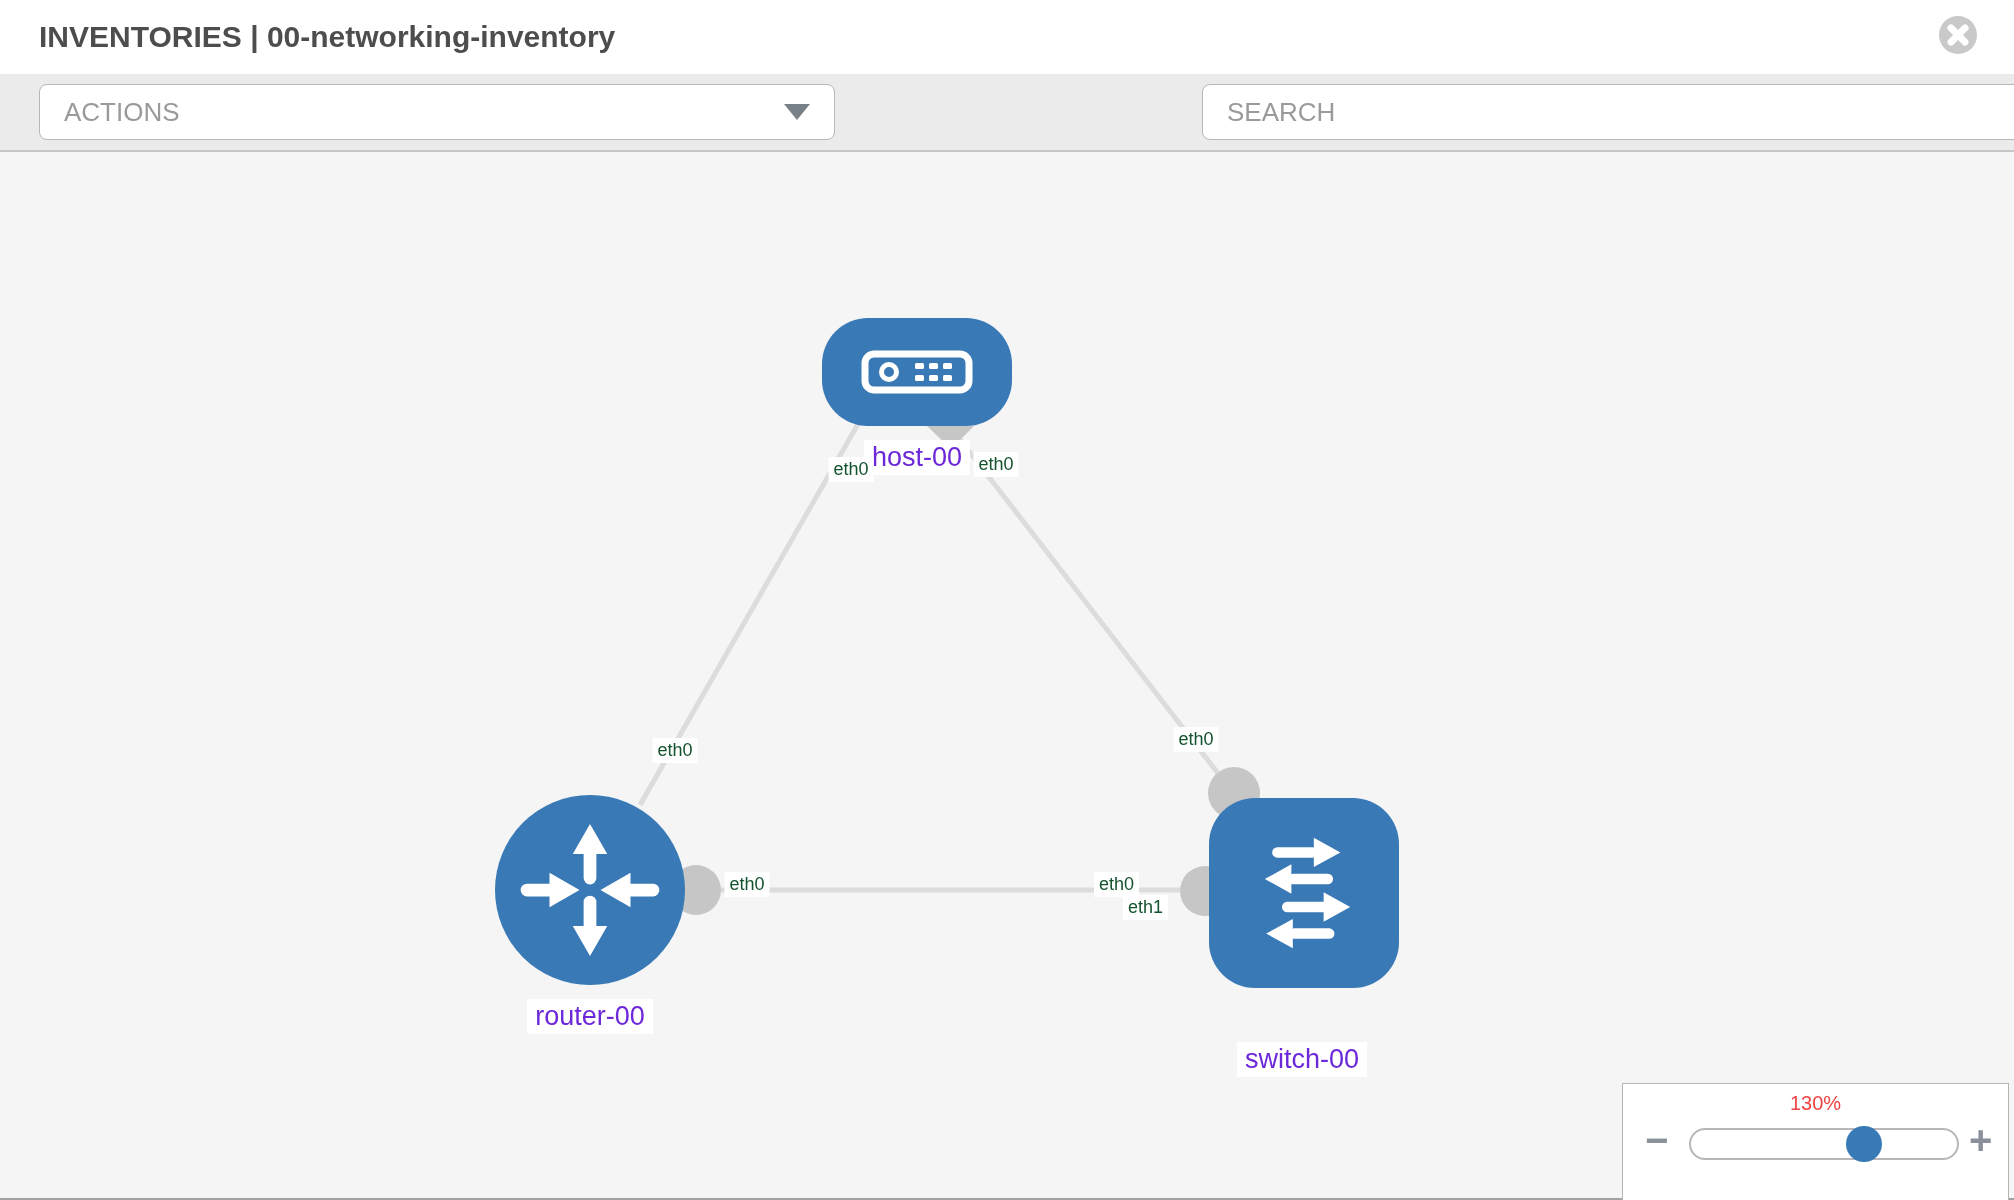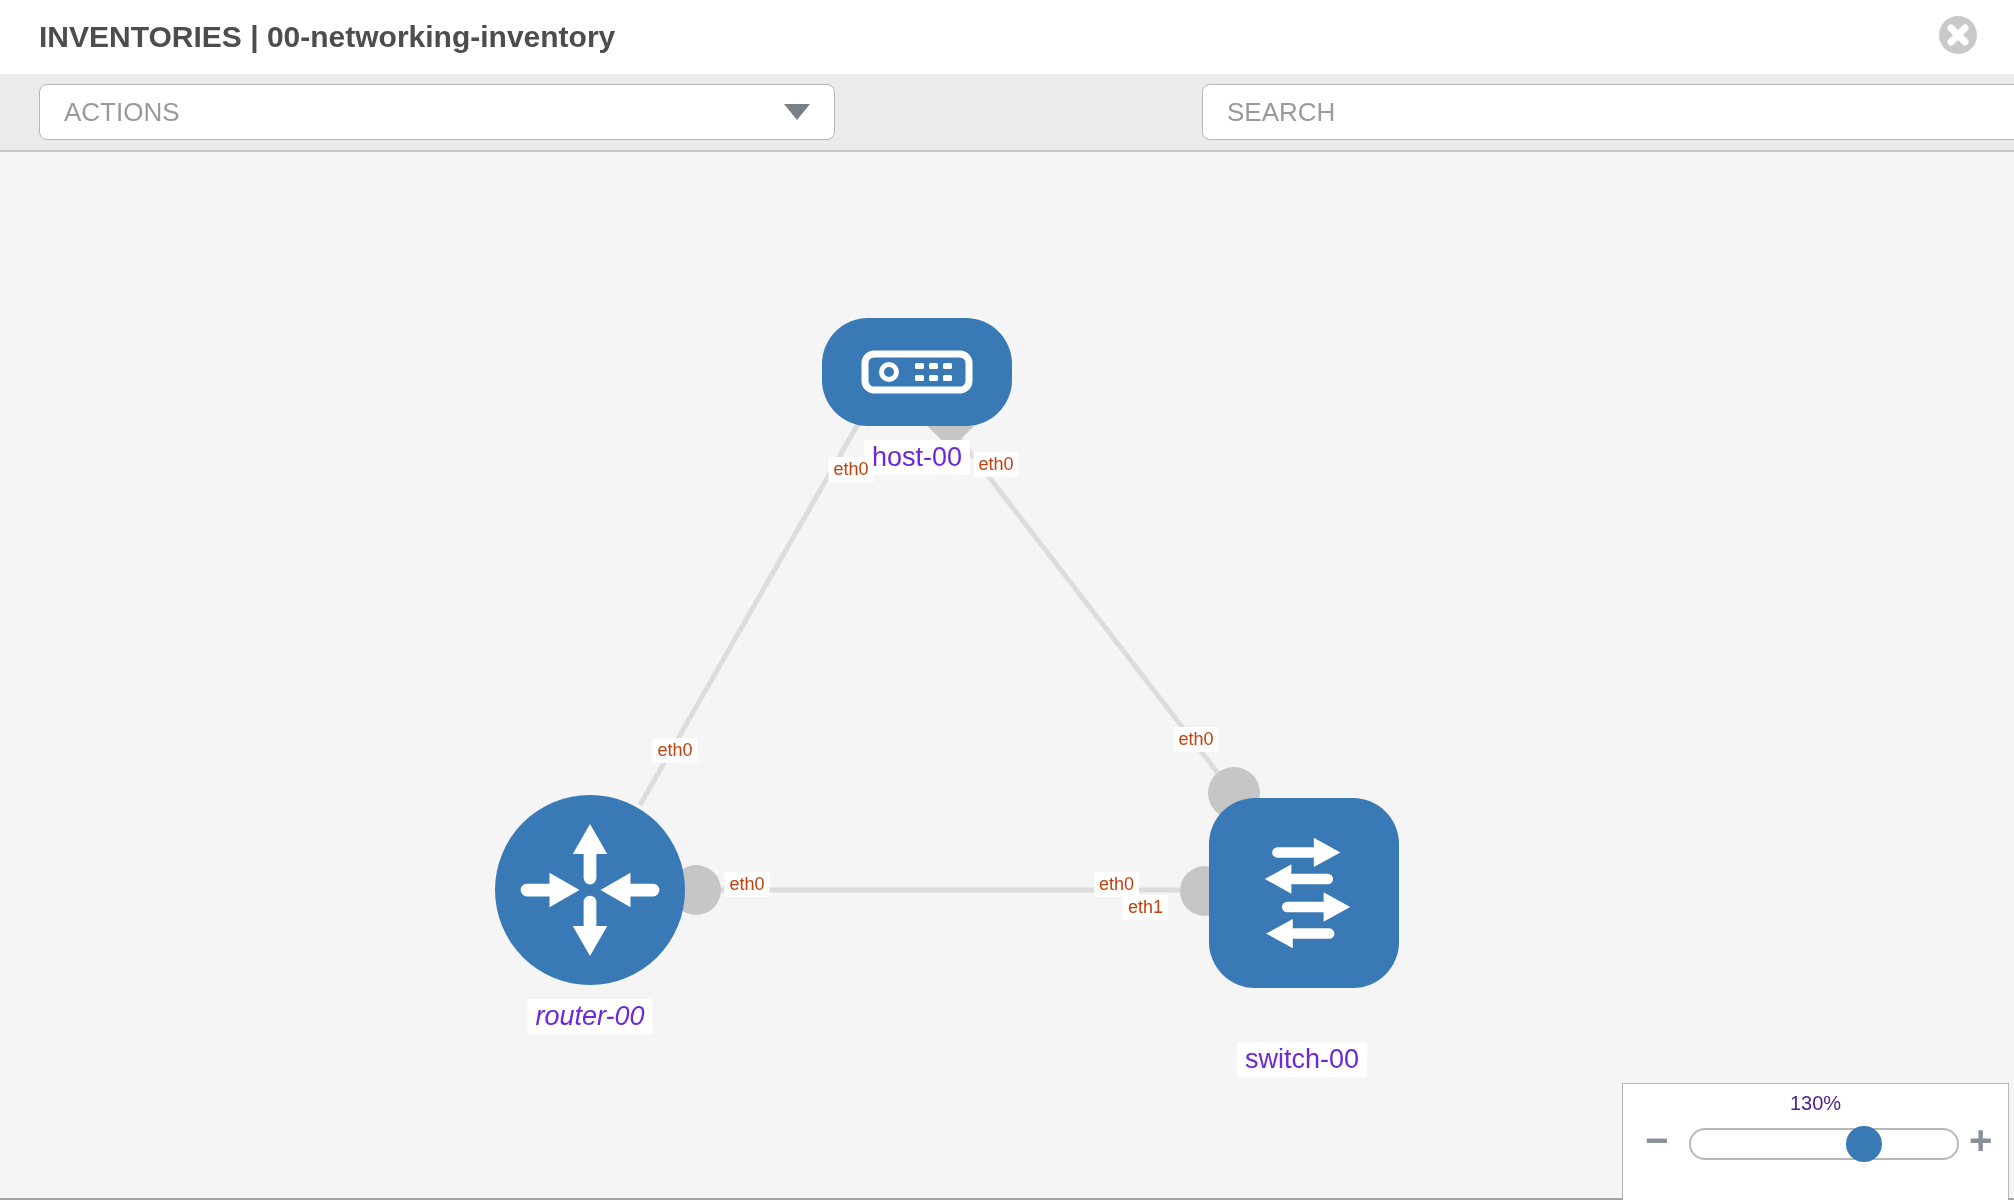--- a/index.html
+++ b/index.html
@@ -36,31 +36,31 @@
                background:#f5f5f5; border-bottom:2px solid #a2a2a2; }
   .edges { position:absolute; left:0; top:0; width:2014px; height:1200px;
            pointer-events:none; z-index:1; }
 
   .node { position:absolute; z-index:2; background:#3879b6; display:flex;
           align-items:center; justify-content:center; cursor:pointer; }
   .node-host   { left:822px; top:318px; width:190px; height:108px; border-radius:46px; }
   .node-router { left:495px; top:795px; width:190px; height:190px; border-radius:50%; }
   .node-switch { left:1209px; top:798px; width:190px; height:190px; border-radius:46px; }
 
-  .chip { position:absolute; z-index:3; background:#fff; color:#c2410c;
+  .chip { position:absolute; z-index:3; background:#fff; color:#14532d;
           font-size:18px; padding:2px 5px; white-space:nowrap; }
   .node-label { position:absolute; z-index:3; background:#fff; color:#6d28d9;
                 font-size:27px; padding:2px 8px; white-space:nowrap;
                 transform:translateX(-50%); }
   .ctr { transform:translateX(-50%); }
 
   
   .zoom-panel { position:absolute; left:1622px; top:1083px; width:387px; height:130px;
                 background:#fff; border:1px solid #b5b5b5; z-index:4; }
-  .zoom-level { margin-top:8px; text-align:center; font-size:20px; color:#4c1d95; }
+  .zoom-level { margin-top:8px; text-align:center; font-size:20px; color:#ef4444; }
   .zoom-btn { position:absolute; font-size:40px; font-weight:bold; color:#8a909a;
               line-height:40px; cursor:pointer; background:none; border:none; }
   .zoom-out { left:22px; top:36px; }
   .zoom-in  { left:346px; top:36px; }
   .zoom-track { position:absolute; left:66px; top:44px; width:270px; height:32px;
                 background:#fff; border:2px solid #b7b7b7; border-radius:16px; cursor:pointer; }
   .zoom-handle { position:absolute; left:223px; top:42px; width:36px; height:36px;
                  border-radius:50%; background:#3879b6; cursor:grab; }
 </style>
 </head>
@@ -154,21 +154,21 @@
       <g fill="#fff">
         <path d="M52,-58 L14,-79 L14,-37 Z"></path>
         <path d="M-56,-20 L-18,-41 L-18,1 Z"></path>
         <path d="M66,20 L28,-1 L28,41 Z"></path>
         <path d="M-54,58 L-16,37 L-16,79 Z"></path>
       </g>
     </svg>
   </div>
 
   <div class="node-label" style="left:917px; top:440px;">host-00</div>
-  <div class="node-label" style="left:590px; top:999px;font-style:italic;">router-00</div>
+  <div class="node-label" style="left:590px; top:999px;">router-00</div>
   <div class="node-label" style="left:1302px; top:999px;margin-top:43px;">switch-00</div>
 
   <div class="chip ctr" style="left:851px; top:457px;">eth0</div>
   <div class="chip ctr" style="left:675px; top:738px;">eth0</div>
   <div class="chip ctr" style="left:996px; top:452px;">eth0</div>
   <div class="chip ctr" style="left:1196px; top:727px;">eth0</div>
   <div class="chip ctr" style="left:747px; top:872px;">eth0</div>
   <div class="chip" style="left:1094px; top:872px; z-index:3;">eth0</div>
   <div class="chip" style="left:1123px; top:895px; z-index:4;">eth1</div>
 

